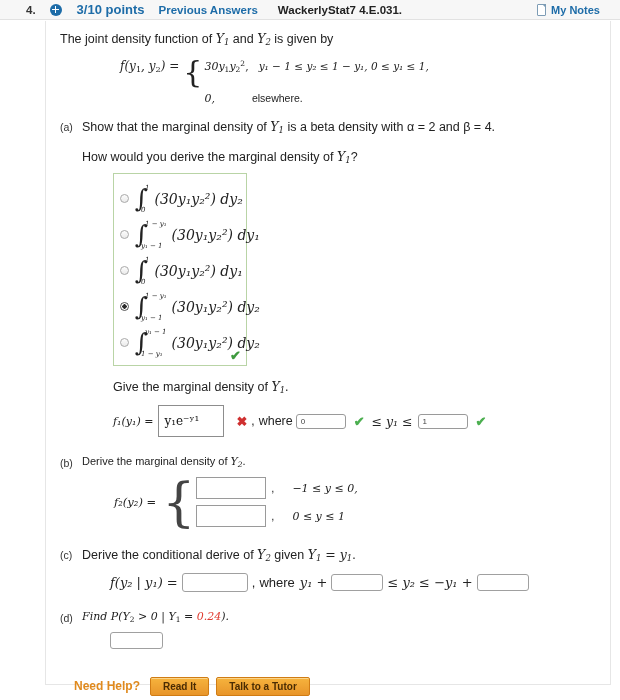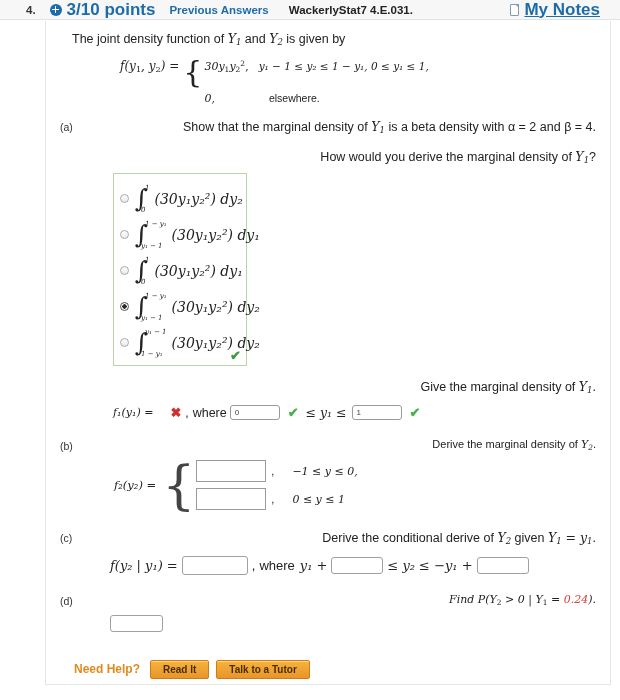--- a/index.html
+++ b/index.html
@@ -23,69 +23,69 @@
   .qnum{ margin-left:26px; font-weight:bold; color:#333; font-size:11.5px; }
   .plus-icon{
     display:inline-block; width:12px; height:12px; border-radius:50%;
     background:#1d6ca8; position:relative; margin-left:14px; flex:0 0 auto;
   }
   .plus-icon:before, .plus-icon:after{
     content:""; position:absolute; background:#fff;
   }
   .plus-icon:before{ left:2.5px; top:5.3px; width:7px; height:1.6px; }
   .plus-icon:after{ left:5.2px; top:2.6px; width:1.6px; height:7px; }
-  .points{ margin-left:5px; color:#1d6ca8; font-weight:bold; font-size:17px; }
+  .points{ margin-left:15px; color:#1d6ca8; font-weight:bold; font-size:13px; }
   .prev-answers{ margin-left:14px; color:#1d6ca8; font-weight:bold; font-size:11.5px; cursor:pointer; }
   .booktitle{ margin-left:20px; color:#222; font-weight:bold; font-size:11.5px; }
   .mynotes-wrap{ margin-left:auto; margin-right:20px; display:flex; align-items:center; gap:5px; }
   .doc-icon{
     width:9px; height:12px; border:1px solid #7d9cb5; background:#fff;
     position:relative; border-radius:1px;
   }
   .doc-icon:after{
     content:""; position:absolute; right:-1px; top:-1px;
     border-left:4px solid transparent; border-top:4px solid #7d9cb5;
   }
-  .mynotes{ color:#1d6ca8; font-weight:bold; font-size:17px; cursor:pointer;text-decoration:underline; }
+  .mynotes{ color:#1d6ca8; font-weight:bold; font-size:11px; cursor:pointer; }
 
   
   .panel{
     position:absolute; left:45px; top:21px; width:566px; height:664px;
     background:#fff; border:1px solid #e6e6e6; border-top:none;
   }
 
   .body{ padding:10px 14px 0 14px; position:relative; }
 
   
   .math{ font-family:"DejaVu Serif", serif; font-style:italic; }
   .mathu{ font-family:"DejaVu Serif", serif; font-style:normal; }
   .sub{ font-size:0.68em; vertical-align:-0.28em; font-style:italic;
         font-family:"DejaVu Serif", serif;}
   .subn{ font-size:0.68em; vertical-align:-0.28em; font-style:normal;
         font-family:"DejaVu Serif", serif;}
   .supn{ font-size:0.68em; vertical-align:0.5em; font-style:normal;
          font-family:"DejaVu Serif", serif;}
 
-  .lead{ font-size:12.5px; color:#222;margin-left:12px; }
+  .lead{ font-size:12.5px; color:#222; }
 
   
   .jd{ margin:12px 0 0 60px; display:flex; align-items:flex-start; font-size:12px;}
   .brace{
     font-size:30px; font-family:"DejaVu Serif", serif; line-height:0.85;
     margin:0 2px 0 4px; font-weight:300;
   }
   .jd-rows{ display:flex; flex-direction:column; gap:18px; }
   .jd-rowa{ display:flex; gap:10px; align-items:baseline;}
   .jd-cond{ font-size:10.5px; }
-  .jd-elsewhere{ font-size:10.5px; margin-left:44px; font-family:"Liberation Sans", sans-serif;}
+  .jd-elsewhere{ font-size:10.5px; margin-left:27px; font-family:"Liberation Sans", sans-serif;}
 
   
   .part{ display:flex; margin-top:14px; }
   .part-label{ width:22px; flex:0 0 22px; font-size:10.5px; color:#333; padding-top:2px;}
-  .part-body{ flex:1;text-align:right; }
+  .part-body{ flex:1; }
   .part-title{ font-size:12.5px; color:#222; }
   .part-title-sm{ font-size:11px; color:#222; }
   .subq{ font-size:12.5px; margin-top:13px; }
 
   
   .optbox{
     margin:8px 0 0 31px; width:134px;
     border:1px solid #b9d4a6; background:#fff;
     padding:7px 6px 4px 6px; position:relative;
   }
@@ -277,20 +277,21 @@
 
         <span class="boxcheck">✔</span>
       </div>
 
       <div class="subq" style="margin-left:31px;">
         <span>Give the marginal density of </span><span class="math">Y</span><span class="sub">1</span><span>.</span>
       </div>
 
       <div class="ansrow">
         <span class="flabel math">f₁(y₁) =</span>
+        <span class="ansbox">y₁e⁻ʸ¹</span>
         <span class="xmark">✖</span>
         <span>,</span>
         <span class="where">where</span>
         <span class="smallin">0</span>
         <span class="cmark">✔</span>
         <span class="ineq math">≤ y₁ ≤</span>
         <span class="smallin">1</span>
         <span class="cmark">✔</span>
       </div>
     </div>

